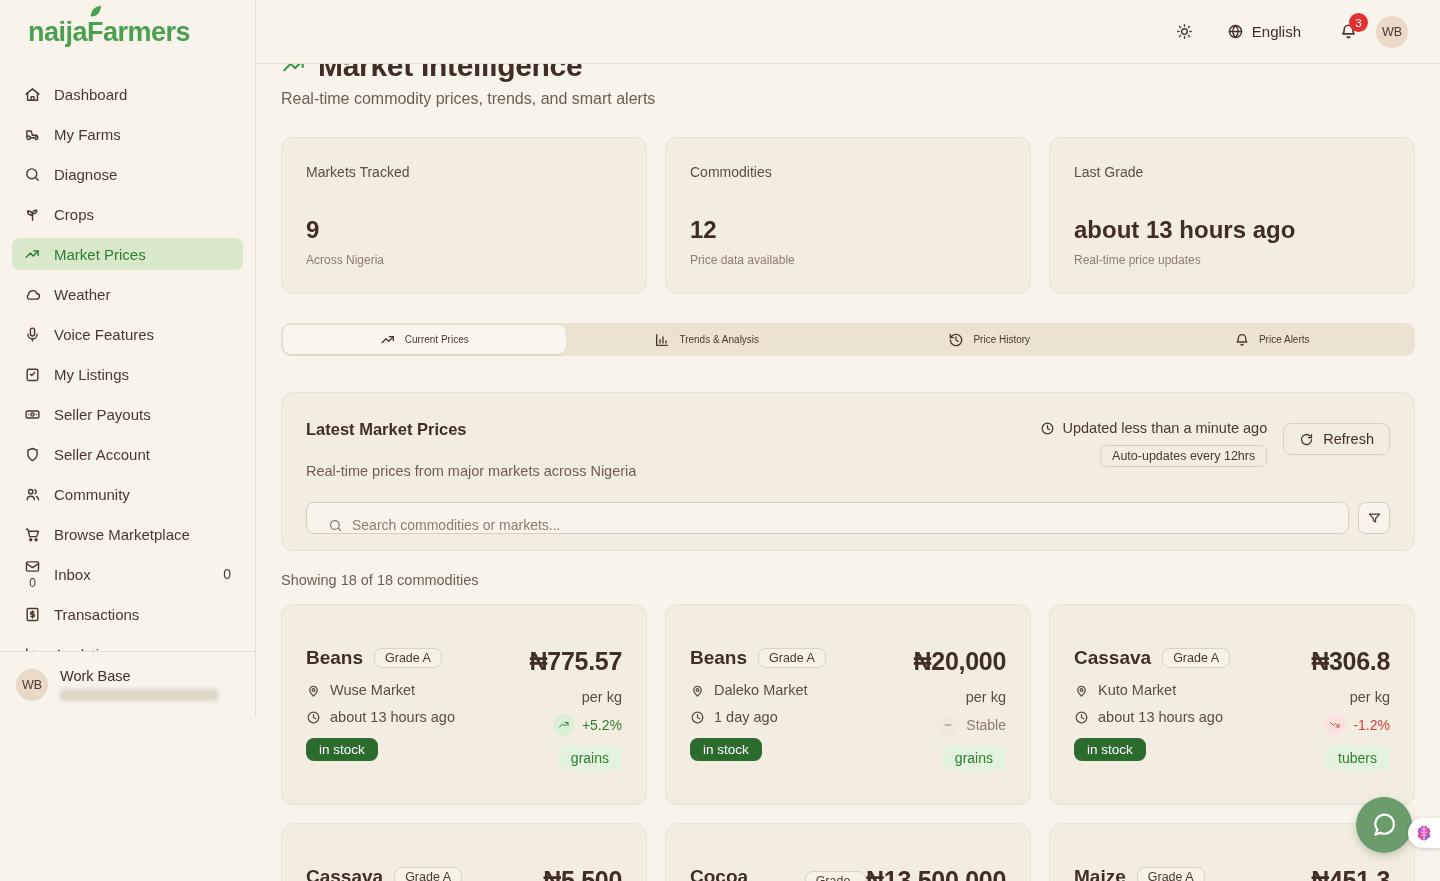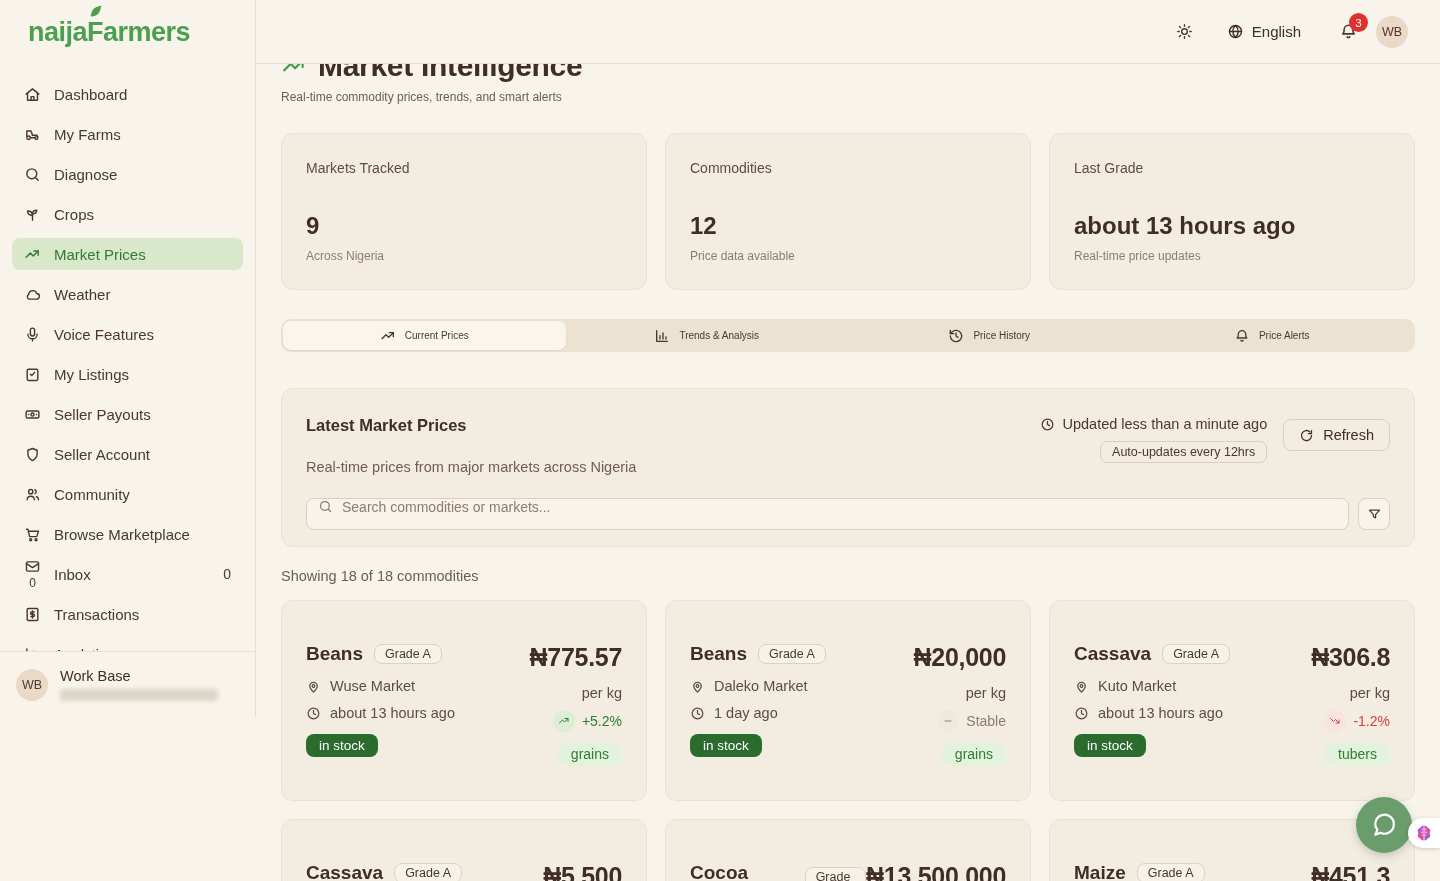--- a/index.html
+++ b/index.html
@@ -43,21 +43,21 @@
   .bell-badge { position:absolute; top:-9px; right:-10px; min-width:19px; height:19px; border-radius:10px;
     background:#e03131; color:#fff; font-size:11.5px; display:flex; align-items:center; justify-content:center; padding:0 5px; }
   .avatar-top { margin-left:18px; width:32px; height:32px; border-radius:50%; background:#ead9c7;
     color:#4a382e; display:flex; align-items:center; justify-content:center; font-size:12.5px; font-weight:500; cursor:pointer; }
 
   
   .content { position:absolute; left:256px; right:0; top:0; bottom:0; z-index:1; padding:49px 25px 0; }
   .page-head { display:flex; align-items:center; gap:11px; }
   .page-head h1 { font-size:30px; font-weight:700; color:#402e24; letter-spacing:-0.3px; }
   .head-icon { color:#3f9a45; }
-  .page-sub { margin-top:7px; font-size:12px; color:#6e5d50; }
+  .page-sub { margin-top:7px; font-size:16px; color:#6e5d50; }
 
   .stats { margin-top:29px; display:grid; grid-template-columns:repeat(3,1fr); gap:18px; }
   .stat-card { background:#f3ede1; border:1px solid #e9e1d1; border-radius:12px; height:157px; padding:26px 24px; }
   .stat-label { font-size:14px; color:#5d4c41; }
   .stat-value { margin-top:36px; font-size:24px; font-weight:700; color:#402e24; }
   .stat-cap { margin-top:9px; font-size:12px; color:#8d7c6e; }
 
   .tabs { margin-top:29px; background:#ebe2d2; border-radius:10px; height:33px;
     display:grid; grid-template-columns:repeat(4,1fr); padding:2px; }
   .tab { display:flex; align-items:center; justify-content:center; gap:9px; font-size:10px;
@@ -73,21 +73,21 @@
   .panel-right { display:flex; align-items:flex-start; gap:16px; }
   .upd-col { display:flex; flex-direction:column; align-items:flex-end; }
   .upd-row { display:flex; align-items:center; gap:7px; font-size:14.5px; color:#4a382e; }
   .auto-pill { margin-top:9px; border:1px solid #d9cfbf; border-radius:7px; padding:3px 11px;
     font-size:12.5px; color:#4a382e; }
   .refresh-btn { display:flex; align-items:center; gap:9px; border:1px solid #d9cfbf; border-radius:8px;
     background:transparent; padding:7px 15px; font-size:14.5px; color:#402e24; cursor:pointer; margin-top:3px;
     font-family:inherit; }
   .search-row { margin-top:23px; display:flex; gap:9px; }
   .search-box { flex:1; height:32px; border:1px solid #d9cfbf; border-radius:8px; background:#f8f4ec;
-    display:flex; align-items:flex-start; gap:9px; padding:0 11px; color:#8d7c6e; }
+    display:flex; align-items:flex-end; gap:9px; padding:0 21px; color:#8d7c6e; }
   .search-box input { flex:1; border:none; background:transparent; outline:none; font-size:14px;
     color:#402e24; font-family:inherit; }
   .search-box input::placeholder { color:#8d7c6e; }
   .filter-btn { width:32px; height:32px; border:1px solid #d9cfbf; border-radius:8px; background:#f8f4ec;
     display:flex; align-items:center; justify-content:center; color:#4a382e; cursor:pointer; }
 
   .showing { margin-top:21px; font-size:14.5px; color:#6e5d50; }
 
   .cards { margin-top:16px; display:grid; grid-template-columns:repeat(3,1fr); gap:18px; }
   .ccard { background:#f3ede1; border:1px solid #e9e1d1; border-radius:12px; height:201px; padding:42px 24px 0; }

